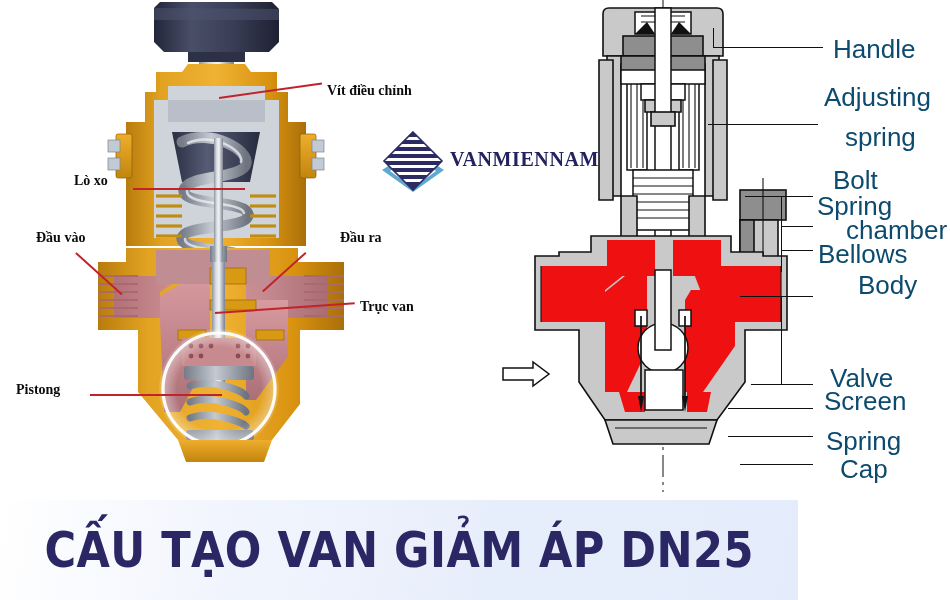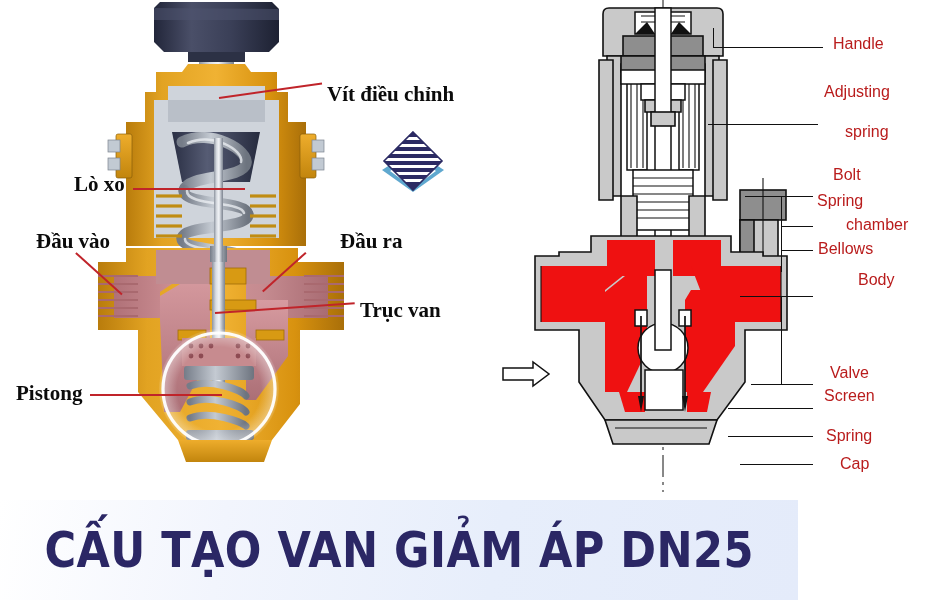--- a/index.html
+++ b/index.html
@@ -31,28 +31,28 @@
   .left-diagram{position:absolute;left:60px;top:0px;width:360px;height:490px;}
 
   .lbl{
     position:absolute;
     font-family:"Liberation Serif",serif;
     font-weight:bold;
     color:#0b0b0b;
     white-space:nowrap;
     line-height:1;
   }
-  .lbl-vn{font-size:21px;}
+  .lbl-vn{font-size:14px;}
   .leader{position:absolute;background:#c0242a;height:1.6px;transform-origin:left center;}
 
   
   .lbl-en{
     position:absolute;
     font-family:"Liberation Sans",sans-serif;
-    font-size:16px;color:#b91c1c;white-space:nowrap;line-height:1.05;
+    font-size:26px;color:#0c4a6e;white-space:nowrap;line-height:1.05;
   }
   .ln{position:absolute;background:#111;height:1.3px;}
   .lnv{position:absolute;background:#111;width:1.3px;}
 
   
   .logo-wrap{position:absolute;left:378px;top:126px;width:200px;height:72px;}
   .logo-text{
     position:absolute;left:72px;top:22px;
     font-family:"Liberation Serif",serif;font-weight:bold;
     font-size:20px;letter-spacing:0.6px;color:#23215e;
@@ -293,20 +293,21 @@
           <rect x="0" y="21" width="70" height="4"></rect>
           <rect x="0" y="28" width="70" height="4"></rect>
           <rect x="0" y="35" width="70" height="4"></rect>
           <rect x="0" y="42" width="70" height="4"></rect>
           <rect x="0" y="49" width="70" height="4"></rect>
           <rect x="0" y="56" width="70" height="8"></rect>
         </g>
       </g>
       <path d="M35 6 L64 35 L35 64 L6 35 Z" fill="none" stroke="#2b2a63" stroke-width="1.6"></path>
     </svg>
+    <div class="logo-text">VANMIENNAM</div>
   </div>
 
   <svg style="position:absolute;left:495px;top:0px;" width="330" height="500" viewBox="0 0 330 500">
     <defs>
       <style>
         .blk{fill:none;stroke:#111;stroke-width:1.7;}
         .blkT{fill:none;stroke:#111;stroke-width:1.1;}
         .gry{fill:#c9c9c9;stroke:#111;stroke-width:1.6;}
         .gryD{fill:#8e8e8e;stroke:#111;stroke-width:1.6;}
         .wht{fill:#ffffff;stroke:#111;stroke-width:1.5;}

